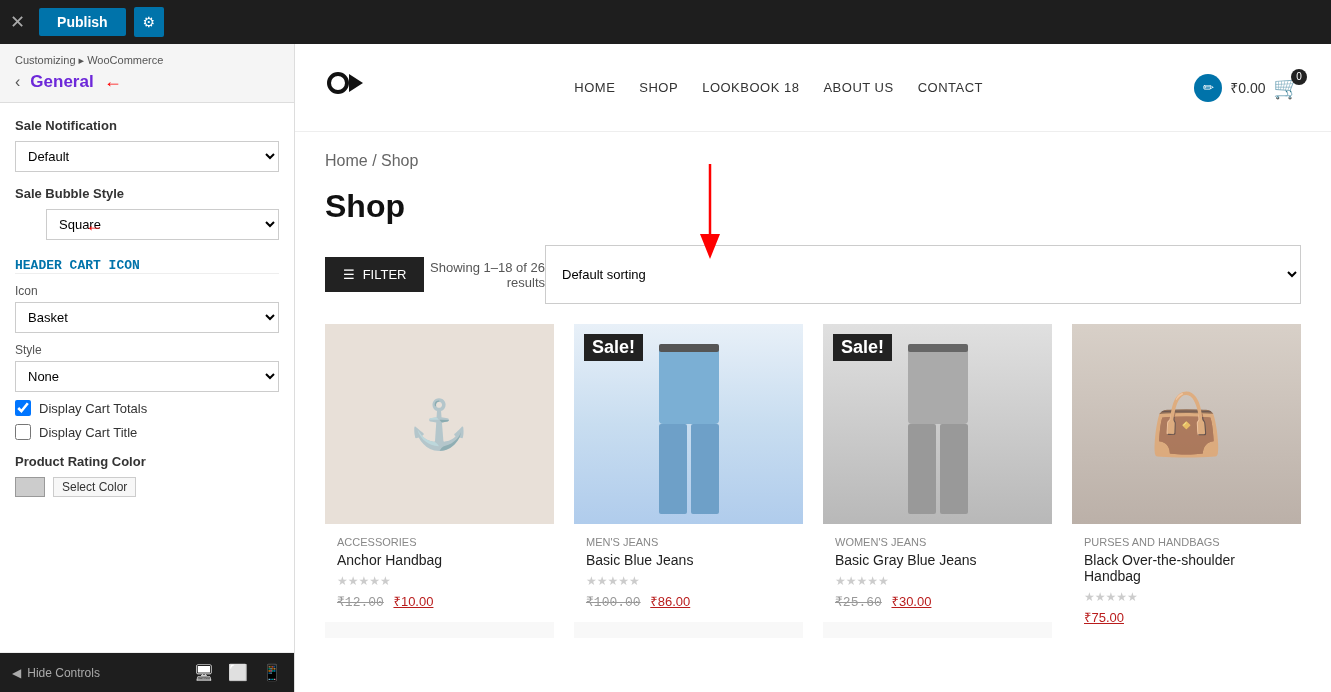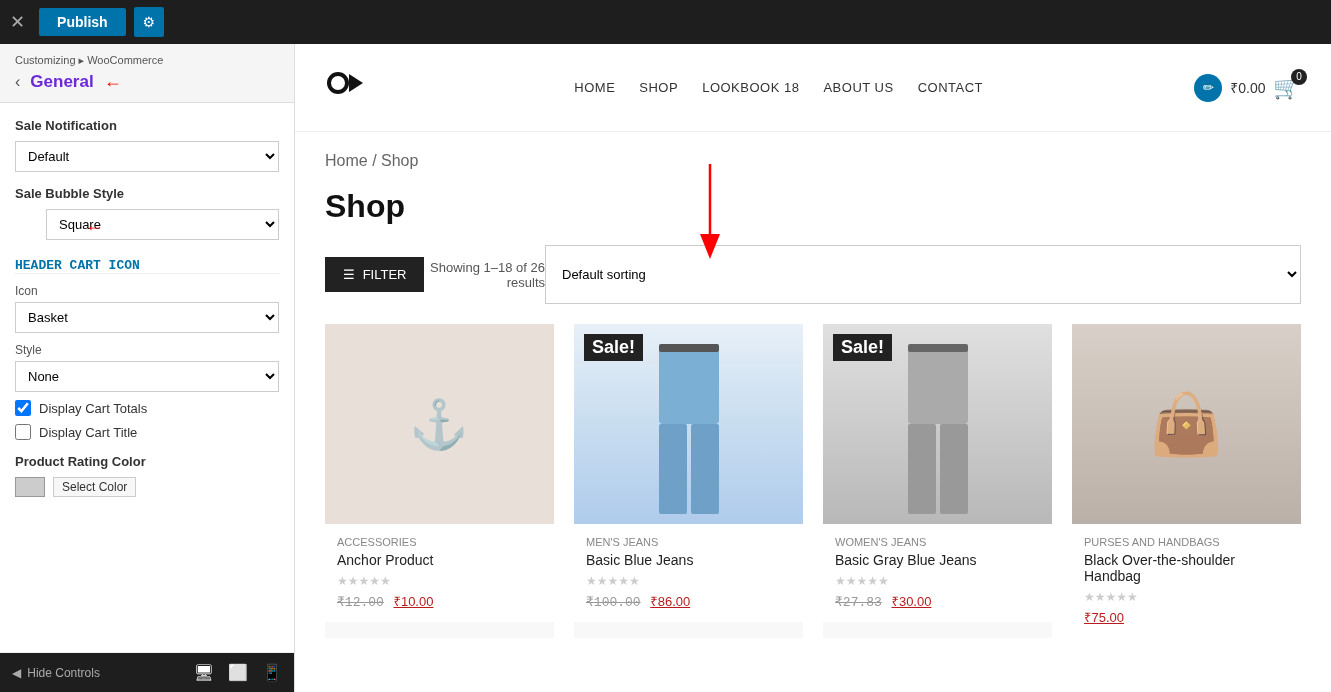--- a/index.html
+++ b/index.html
@@ -600,21 +600,21 @@
       </div>
 
       <div class="product-grid">
 
         <div class="product-card">
           <div class="product-image">
             <div class="thumb-bracelet"></div>
           </div>
           <div class="product-info">
             <div class="product-category">Accessories</div>
-            <div class="product-name">Anchor Product</div>
+            <div class="product-name">Anchor Handbag</div>
             <div class="product-stars">★★★★★</div>
             <div class="product-price">
               <span class="old-price">₹12.00</span>
               <span class="new-price">₹10.00</span>
             </div>
           </div>
         </div>
 
         <div class="product-card">
           <div class="product-image">
@@ -651,21 +651,21 @@
                 <rect x="10" y="0" width="60" height="8" fill="#666" rx="2"></rect>
               </svg>
             </div>
             <span class="sale-badge">Sale!</span>
           </div>
           <div class="product-info">
             <div class="product-category">Women's Jeans</div>
             <div class="product-name">Basic Gray Blue Jeans</div>
             <div class="product-stars">★★★★★</div>
             <div class="product-price">
-              <span class="old-price">₹27.83</span>
+              <span class="old-price">₹25.60</span>
               <span class="new-price">₹30.00</span>
             </div>
           </div>
         </div>
 
         <div class="product-card">
           <div class="product-image">
             <div class="thumb-handbag"></div>
           </div>
           <div class="product-info">

